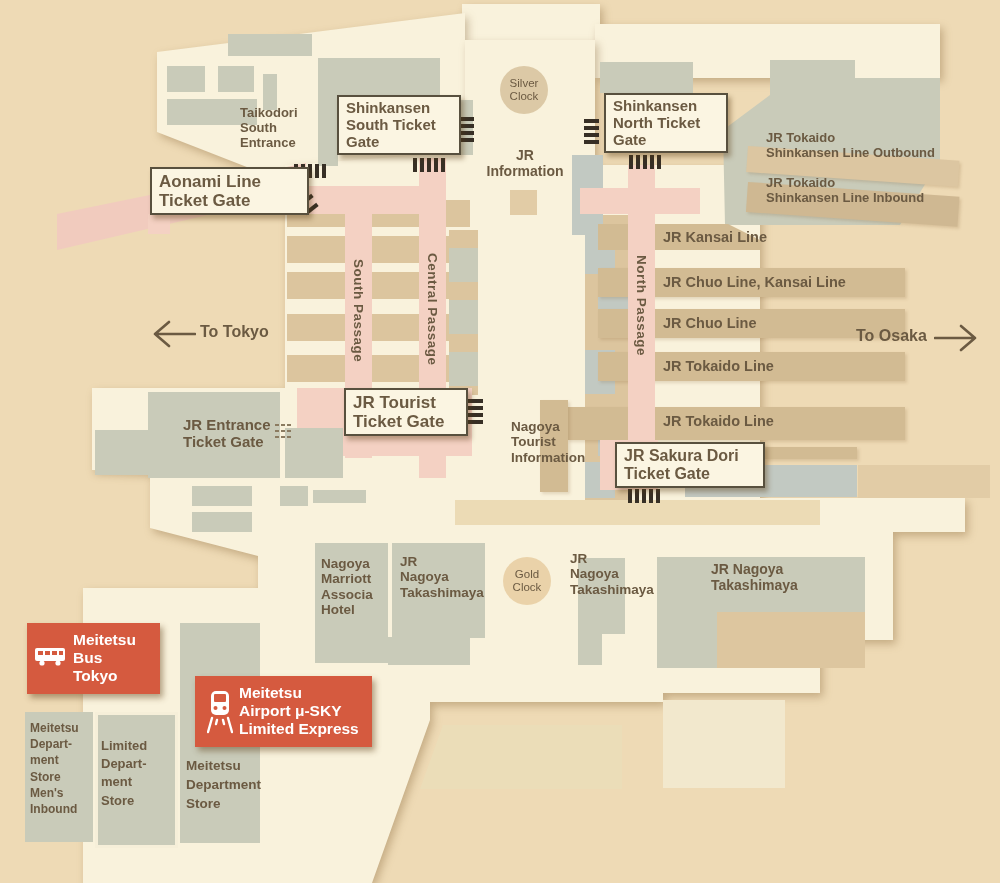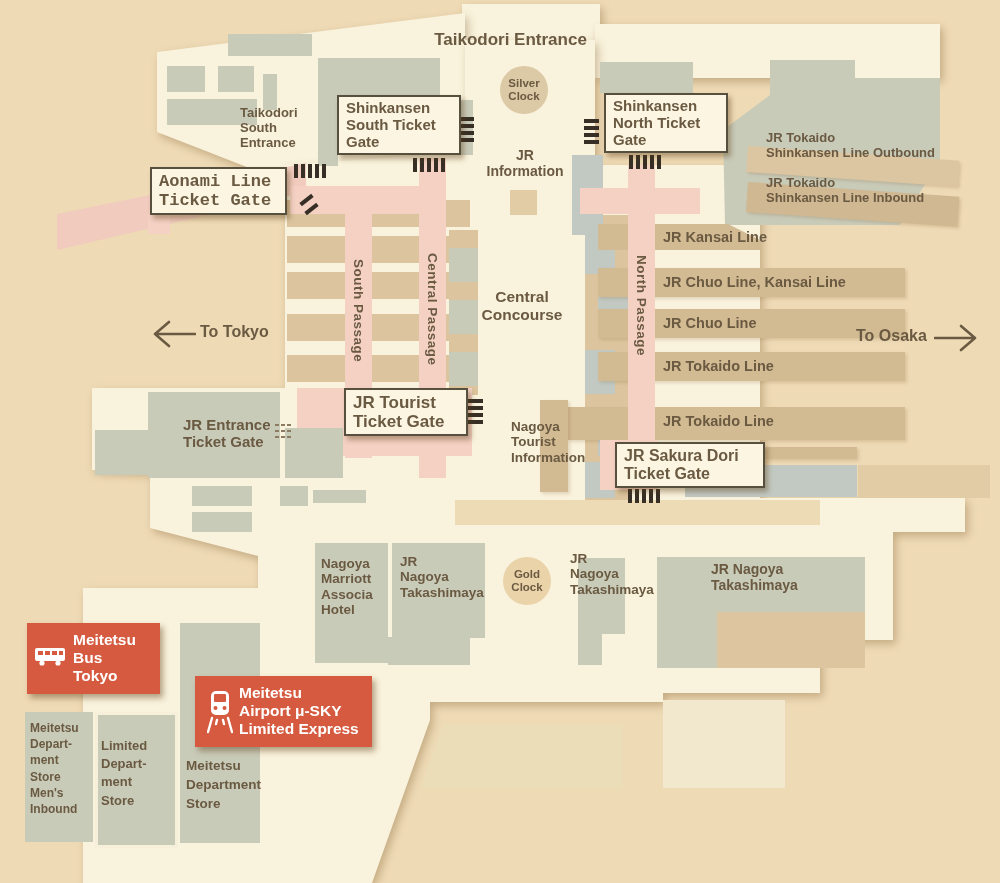--- a/index.html
+++ b/index.html
@@ -16,21 +16,21 @@
   .tanx{position:absolute;background:#e2cca6;}
   .pink{position:absolute;background:#f4d1c3;}
   .lbl{position:absolute;color:#6b5a42;font-weight:bold;line-height:1.14;}
   .ctr{text-align:center;}
   .box{position:absolute;box-sizing:border-box;background:#fbf5e2;border:2px solid #58503e;
        color:#6b5a42;font-weight:bold;padding:3px 7px;line-height:1.12;
        box-shadow:3px 4px 5px rgba(90,60,20,.4);}
   .red{position:absolute;box-sizing:border-box;background:#d55a3f;color:#fff;font-weight:bold;
        line-height:1.16;box-shadow:3px 4px 6px rgba(90,60,20,.45);}
   .clock{position:absolute;border-radius:50%;display:flex;align-items:center;justify-content:center;
-         text-align:center;color:#6b5a42;font-weight:bold;font-size:11.5px;line-height:1.1;}
+         text-align:center;color:#6b5a42;font-weight:normal;font-size:11.5px;line-height:1.1;}
   .vwrap{position:absolute;display:flex;align-items:center;justify-content:center;}
   .vert{writing-mode:vertical-rl;color:#6b5a42;font-weight:bold;font-size:13.5px;letter-spacing:.5px;}
   .tickrow{position:absolute;display:flex;gap:3px;}
   .tickrow i{width:4px;height:14px;background:#372f25;}
   .tickcol{position:absolute;display:flex;flex-direction:column;gap:3px;}
   .tickcol i{width:15px;height:4px;background:#372f25;}
   .mini{position:absolute;display:flex;flex-direction:column;gap:4px;}
   .mini span{display:flex;gap:2px;}
   .mini i{width:4px;height:2px;background:#8b7b60;}
   .esc{position:absolute;width:15px;height:4px;background:#372f25;transform:rotate(-38deg);}
@@ -210,21 +210,20 @@
         <i></i>
         <i></i>
       </span>
       <span>
         <i></i>
         <i></i>
         <i></i>
       </span>
   </div>
 
-  <div class="lbl ctr" style="left:408px;top:30px;width:205px;font-size:17px;">Taikodori Entrance</div>
 
   <div class="lbl" style="left:240px;top:106px;font-size:13px;">
     <div>Taikodori</div>
     <div>South</div>
     <div>Entrance</div>
   </div>
 
   <div class="lbl ctr" style="left:483px;top:148px;width:84px;font-size:14px;">
     <div>JR</div>
     <div>Information</div>
@@ -248,24 +247,20 @@
   <div class="vwrap" style="left:345px;top:248px;width:27px;height:125px;">
     <span class="vert">South Passage</span>
   </div>
   <div class="vwrap" style="left:419px;top:243px;width:27px;height:132px;">
     <span class="vert">Central Passage</span>
   </div>
   <div class="vwrap" style="left:628px;top:246px;width:27px;height:120px;">
     <span class="vert">North Passage</span>
   </div>
 
-  <div class="lbl ctr" style="left:462px;top:288px;width:120px;font-size:15.5px;">
-    <div>Central</div>
-    <div>Concourse</div>
-  </div>
 
   <svg style="position:absolute;left:150px;top:318px;" width="46" height="30" viewBox="0 0 46 30">
     <path d="M45 16 H5 M5 16 L19 4 M5 16 L19 28" stroke="#6b5a42" stroke-width="2.6" fill="none" stroke-linecap="round"></path>
   </svg>
   <div class="lbl" style="left:200px;top:323px;font-size:16px;">To Tokyo</div>
 
   <div class="lbl" style="left:856px;top:327px;font-size:16px;">To Osaka</div>
   <svg style="position:absolute;left:934px;top:322px;" width="46" height="30" viewBox="0 0 46 30">
     <path d="M1 16 H41 M41 16 L27 4 M41 16 L27 28" stroke="#6b5a42" stroke-width="2.6" fill="none" stroke-linecap="round"></path>
   </svg>
@@ -326,21 +321,21 @@
   <div class="box" style="left:337px;top:95px;width:124px;font-size:15px;">
     <div>Shinkansen</div>
     <div>South Ticket</div>
     <div>Gate</div>
   </div>
   <div class="box" style="left:604px;top:93px;width:124px;font-size:15px;">
     <div>Shinkansen</div>
     <div>North Ticket</div>
     <div>Gate</div>
   </div>
-  <div class="box" style="left:150px;top:167px;width:137px;font-size:17px;font-family:Liberation Mono, monospace;">
+  <div class="box" style="left:150px;top:167px;width:159px;font-size:17px;">
     <div>Aonami Line</div>
     <div>Ticket Gate</div>
   </div>
   <div class="box" style="left:344px;top:388px;width:124px;font-size:17px;">
     <div>JR Tourist</div>
     <div>Ticket Gate</div>
   </div>
   <div class="box" style="left:615px;top:442px;width:150px;font-size:16px;">
     <div>JR Sakura Dori</div>
     <div>Ticket Gate</div>

